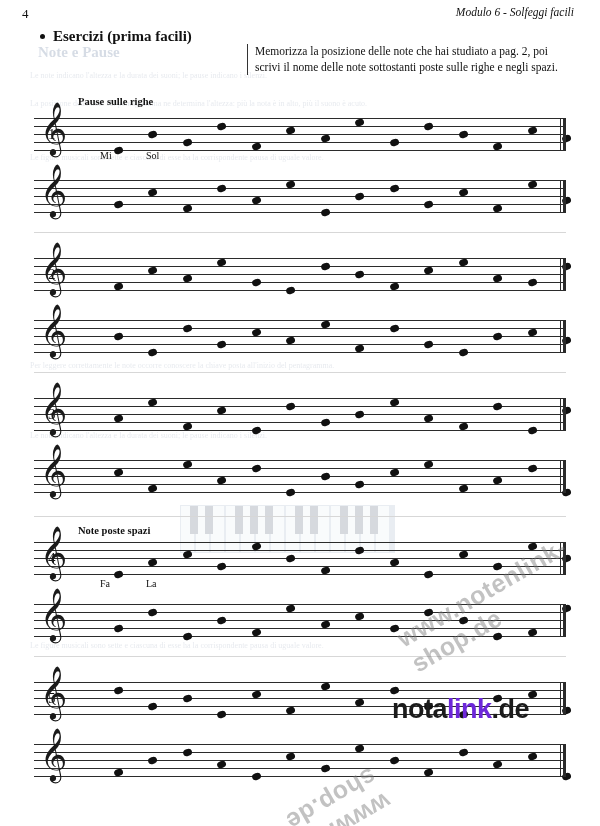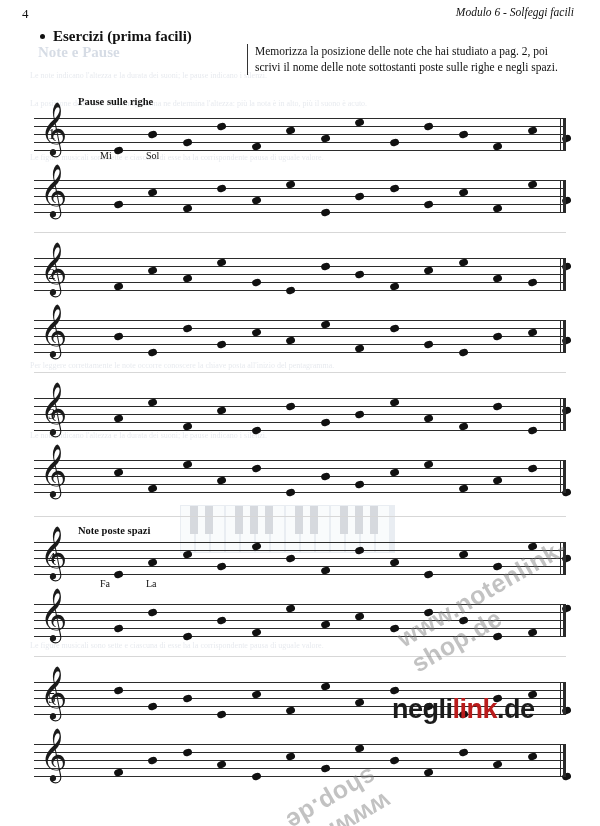--- a/index.html
+++ b/index.html
@@ -202,21 +202,21 @@
     letter-spacing: 0.5px;
   }
   .wm-main {
     left: 392px;
     top: 694px;
     font-size: 27px;
     font-weight: bold;
     letter-spacing: -0.5px;
   }
   .wm-noten { color: #1b1b1b; }
-  .wm-link { color: #b91c1c; }
+  .wm-link { color: #6d28d9; }
   .wm-de { color: #1b1b1b; }
 </style>
 </head>
 <body>
 
 <div class="ghost ghost-title" style="left:38px; top:44px;">Note e Pause</div>
 <div class="ghost-block" style="top:70px;">Le note indicano l'altezza e la durata dei suoni; le pause indicano i silenzi.</div>
 <div class="ghost-block" style="top:98px;">La posizione delle note sul pentagramma ne determina l'altezza: più la nota è in alto, più il suono è acuto.</div>
 <div class="ghost-block" style="top:152px;">Le figure musicali sono sette e ciascuna di esse ha la corrispondente pausa di uguale valore.</div>
 <div class="ghost-block" style="top:360px;">Per leggere correttamente le note occorre conoscere la chiave posta all'inizio del pentagramma.</div>
@@ -540,14 +540,14 @@
       <div class="note" style="left: 493.538px; top: 8.7px;"></div>
       <div class="note" style="left: 528px; top: 28.7px;"></div>
       <div class="barline-end" style="left: 526px;"></div>
       <div class="barline-end thick" style="left: 529px;"></div>
     </div>
   </div>
 
 <div class="wm wm-diag" style="left:392px; top:628px; transform: rotate(-30deg); transform-origin: left top;">www.notenlink-shop.de</div>
 <div class="wm wm-diag" style="left:396px; top:812px; transform: rotate(-30deg) scale(-1,-1); transform-origin: left top;">www.notenlink-shop.de</div>
 <div class="wm wm-main">
-  <span class="wm-noten">negli</span><span class="wm-link">link</span><span class="wm-de">.de</span>
+  <span class="wm-noten">nota</span><span class="wm-link">link</span><span class="wm-de">.de</span>
 </div>
 
 </body></html>

